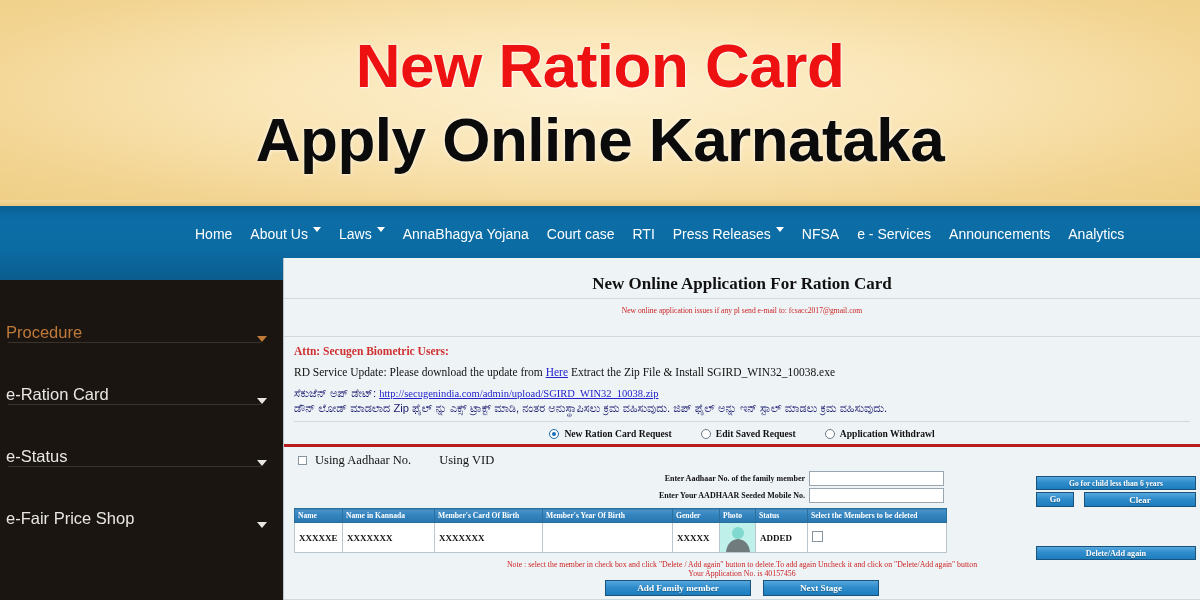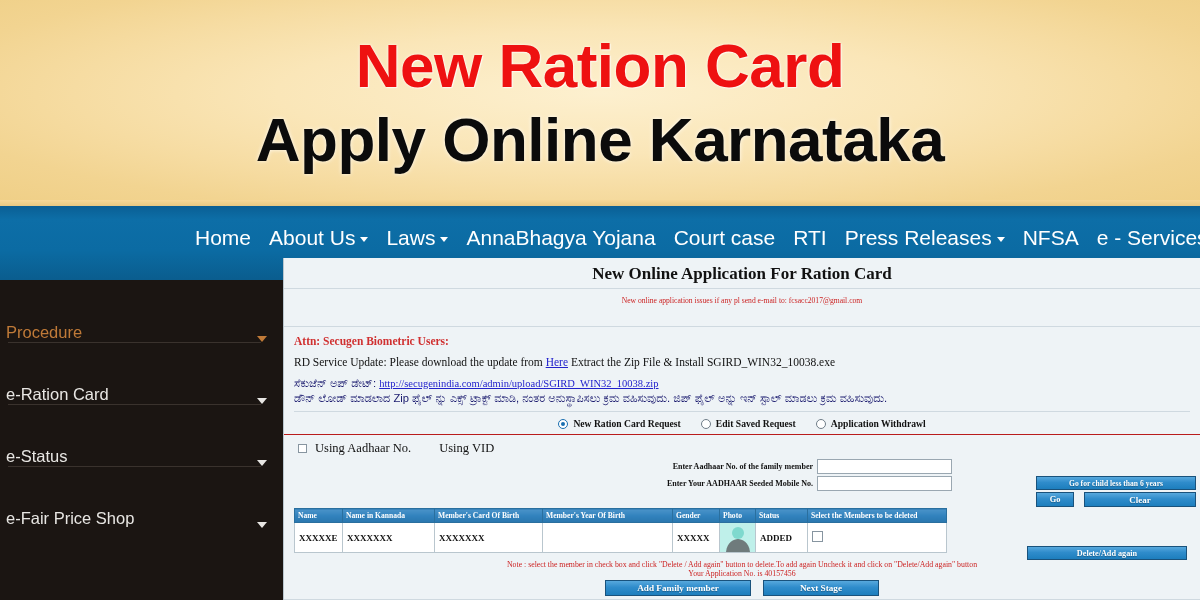--- a/index.html
+++ b/index.html
@@ -45,24 +45,24 @@
     position: absolute; left: 0; top: 206px; width: 1200px; height: 74px;
     background: linear-gradient(to bottom, #0a5f94 0%, #0d6ea7 18%, #0b6ba3 60%, #0a5d8e 100%);
   }
   .nav-items {
     position: absolute; left: 186px; top: 20px;
     display: flex; align-items: center; gap: 0px;
     white-space: nowrap;
   }
   .nav-item {
     color: #ffffff;
-    font-size: 21px;
+    font-size: 14px;
     font-family: "Liberation Sans", sans-serif;
     padding: 0 9px;
-    display: inline-flex; align-items: center; gap: 5px;
+    display: inline-flex; align-items: flex-start; gap: 5px;
     cursor: pointer;
   }
   .nav-caret {
     display: inline-block;
     width: 0; height: 0;
     border-left: 4.5px solid transparent;
     border-right: 4.5px solid transparent;
     border-top: 5px solid #ffffff;
     position: relative; top: 1px;
   }
@@ -106,21 +106,21 @@
     border-left: 1px solid #b9c6ce;
     overflow: hidden;
     font-family: "Liberation Serif", serif;
   }
   .panel-title {
     text-align: center;
     font-family: "Liberation Serif", serif;
     font-weight: bold;
     font-size: 17px;
     color: #111111;
-    padding: 6px 0 4px;
+    padding: 16px 0 4px;
     background: #eef3f6;
     border-bottom: 1px solid #cfd9e0;
   }
   .panel-notice {
     text-align: center;
     font-size: 7.6px;
     color: #cc2222;
     font-family: "Liberation Serif", serif;
     padding: 7px 0 21px;
     border-bottom: 1px solid #cfd9e0;
@@ -142,40 +142,40 @@
     font-family: "Liberation Sans", sans-serif;
     line-height: 1.35;
   }
   .kan-link { color: #2222cc; text-decoration: underline; font-family: "Liberation Serif", serif; font-size: 10.5px; }
 
   .hr-thin { height:1px; background:#cfd9e0; margin: 5px 0 0 0; }
 
   
   .radio-row {
     display: flex; align-items: center; justify-content: center;
-    gap: 20px; padding: 6px 0 5px;
-    border-bottom: 1px solid #b91c1c;
+    gap: 29px; padding: 6px 0 5px;
+    border-bottom: 3px solid #b91c1c;
   }
   .radio-opt { display: inline-flex; align-items: center; gap: 5px;
     font-size: 9.6px; font-weight: bold; color: #111; font-family: "Liberation Serif", serif; cursor: pointer; }
   .rb { width: 10px; height: 10px; border-radius: 50%; border: 1px solid #6f7d88; background: #fff; display:inline-block; position: relative; }
   .rb.sel { border-color: #1a6fb0; background: #ffffff; }
   .rb.sel::after { content:""; position:absolute; left:2px; top:2px; width:4px; height:4px; border-radius:50%; background:#1a6fb0; }
 
   
   .aad-row {
     display: flex; align-items: center; gap: 8px;
     padding: 6px 16px 2px 14px;
     font-family: "Liberation Serif", serif;
   }
   .cb { width: 9px; height: 9px; border: 1px solid #8795a0; background: #fff; display:inline-block; }
   .aad-lbl { font-size: 12.5px; color: #111; }
   .aad-lbl2 { font-size: 12.5px; color: #111; margin-left: 20px; }
 
-  .field-row { display: flex; align-items: center; justify-content: flex-start; padding: 1px 8px; }
+  .field-row { display: flex; align-items: center; justify-content: flex-start; padding: 1px 0; }
   .field-label {
     font-size: 8px; font-weight: bold; color: #111;
     font-family: "Liberation Serif", serif;
     text-align: right; width: 525px; padding-right: 4px;
   }
   .field-input {
     width: 135px; height: 15px; background: #ffffff;
     border: 1px solid #9aa7b1;
   }
 
@@ -183,21 +183,21 @@
     background: linear-gradient(to bottom, #57a8dd 0%, #2f8ccb 45%, #1d7ebd 100%);
     border: 1px solid #19527c;
     color: #ffffff; font-weight: bold;
     font-family: "Liberation Serif", serif;
     text-align: center; cursor: pointer;
     text-shadow: 0 1px 1px rgba(0,0,0,0.3);
   }
   .btn-childless { position:absolute; right: 4px; top: 218px; width: 160px; height: 14px; font-size: 7.6px; line-height: 13px; }
   .btn-go { position:absolute; right: 126px; top: 234px; width: 38px; height: 15px; font-size: 8.4px; line-height: 14px; }
   .btn-clear { position:absolute; right: 4px; top: 234px; width: 112px; height: 15px; font-size: 9px; line-height: 14px; }
-  .btn-deladd { position:absolute; right: 13px; top: 288px; width: 160px; height: 14px; font-size: 8.2px; line-height: 13px; }
+  .btn-deladd { position:absolute; right: 4px; top: 288px; width: 160px; height: 14px; font-size: 8.2px; line-height: 13px; }
 
   
   .tbl-wrap { position: absolute; left: 10px; top: 250px; width: 652px; }
   table.members { border-collapse: collapse; width: 652px; background: #ffffff; table-layout: fixed; }
   table.members th {
     background: linear-gradient(to bottom, #4a93c9 0%, #3182bd 50%, #2a76ae 100%);
     color: #ffffff; font-size: 7.6px; font-weight: bold;
     font-family: "Liberation Serif", serif;
     border: 1px solid #2a6f9e; padding: 2px 3px; text-align: left;
     white-space: nowrap;

